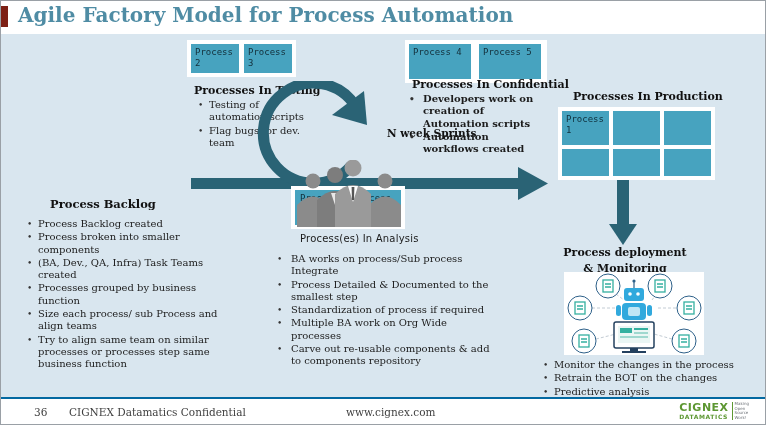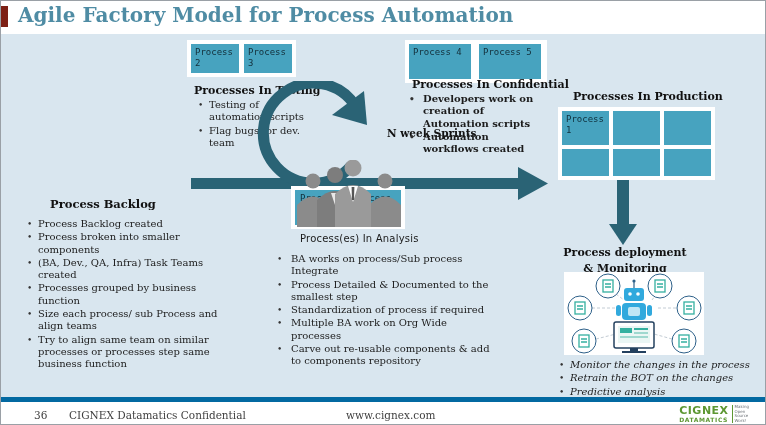--- a/index.html
+++ b/index.html
@@ -53,21 +53,21 @@
 
   .ana-heading{font-family:"DejaVu Sans",sans-serif;font-size:10px;color:#1a1a1a;letter-spacing:.2px;white-space:nowrap;}
 
   .ana-box{left:290px;top:152px;width:114px;height:43px;background:#fff;padding:4px;box-sizing:border-box;}
   .ana-box .inner{position:relative;width:100%;height:100%;background:#47a3bf;}
   .ana-box .lbl{position:absolute;top:3px;font-family:"DejaVu Sans Mono",monospace;font-size:9px;line-height:1.25;color:#132f3a;width:46px;overflow-wrap:break-word;word-break:break-word;}
 
   .illus{left:563px;top:238px;width:140px;height:83px;background:#ffffff;}
 
   
-  .footer{left:0;top:396px;width:766px;height:29px;background:#fff;border-top:5px solid #0369a1;box-sizing:border-box;}
+  .footer{left:0;top:396px;width:766px;height:29px;background:#fff;border-top:2px solid #0369a1;box-sizing:border-box;}
   .ftext{font-size:10.5px;color:#3f3f3f;white-space:nowrap;}
   .logo{right:18px;top:3px;display:flex;align-items:center;gap:3px;font-family:"DejaVu Sans",sans-serif;}
   .logo-name{font-size:11px;font-weight:bold;color:#5d9732;line-height:10px;letter-spacing:.5px;}
   .logo-sub{font-size:6px;font-weight:bold;color:#5d9732;letter-spacing:.6px;}
   .logo-tag{border-left:1px solid #5d9732;padding-left:2px;font-size:4px;line-height:4.5px;color:#70757a;}
 </style>
 </head>
 <body>
 
 <div class="slide">
@@ -170,21 +170,21 @@
         <rect x="50" y="50" width="40" height="26" rx="2" fill="#ffffff" stroke="#24415f" stroke-width="1.5"></rect>
         <rect x="54" y="54" width="32" height="17" fill="#eaf6f4"></rect>
         <rect x="56" y="56" width="12" height="5" fill="#35b0a0"></rect>
         <rect x="70" y="56" width="14" height="2" fill="#35b0a0"></rect>
         <rect x="70" y="60" width="14" height="2" fill="#9fd8cf"></rect>
         <rect x="56" y="64" width="28" height="2" fill="#9fd8cf"></rect>
         <rect x="66" y="76" width="8" height="3" fill="#24415f"></rect>
         <rect x="58" y="79" width="24" height="2" fill="#24415f"></rect>
       </svg>
     </div>
-    <ul class="abs bullets" style="left:556px;top:325px;width:210px;font-style:italic;">
+    <ul class="abs bullets" style="left:540px;top:325px;width:210px;">
       <li>Monitor the changes in the process</li>
       <li>Retrain the BOT on the changes</li>
       <li>Predictive analysis</li>
     </ul>
 
     <div class="abs h" style="left:49px;top:163px;font-size:11.5px;">Process Backlog</div>
     <ul class="abs bullets" style="left:24px;top:184px;width:200px;">
       <li>Process Backlog created</li>
       <li>Process broken into smaller components</li>
       <li>(BA, Dev., QA, Infra) Task Teams created</li>

